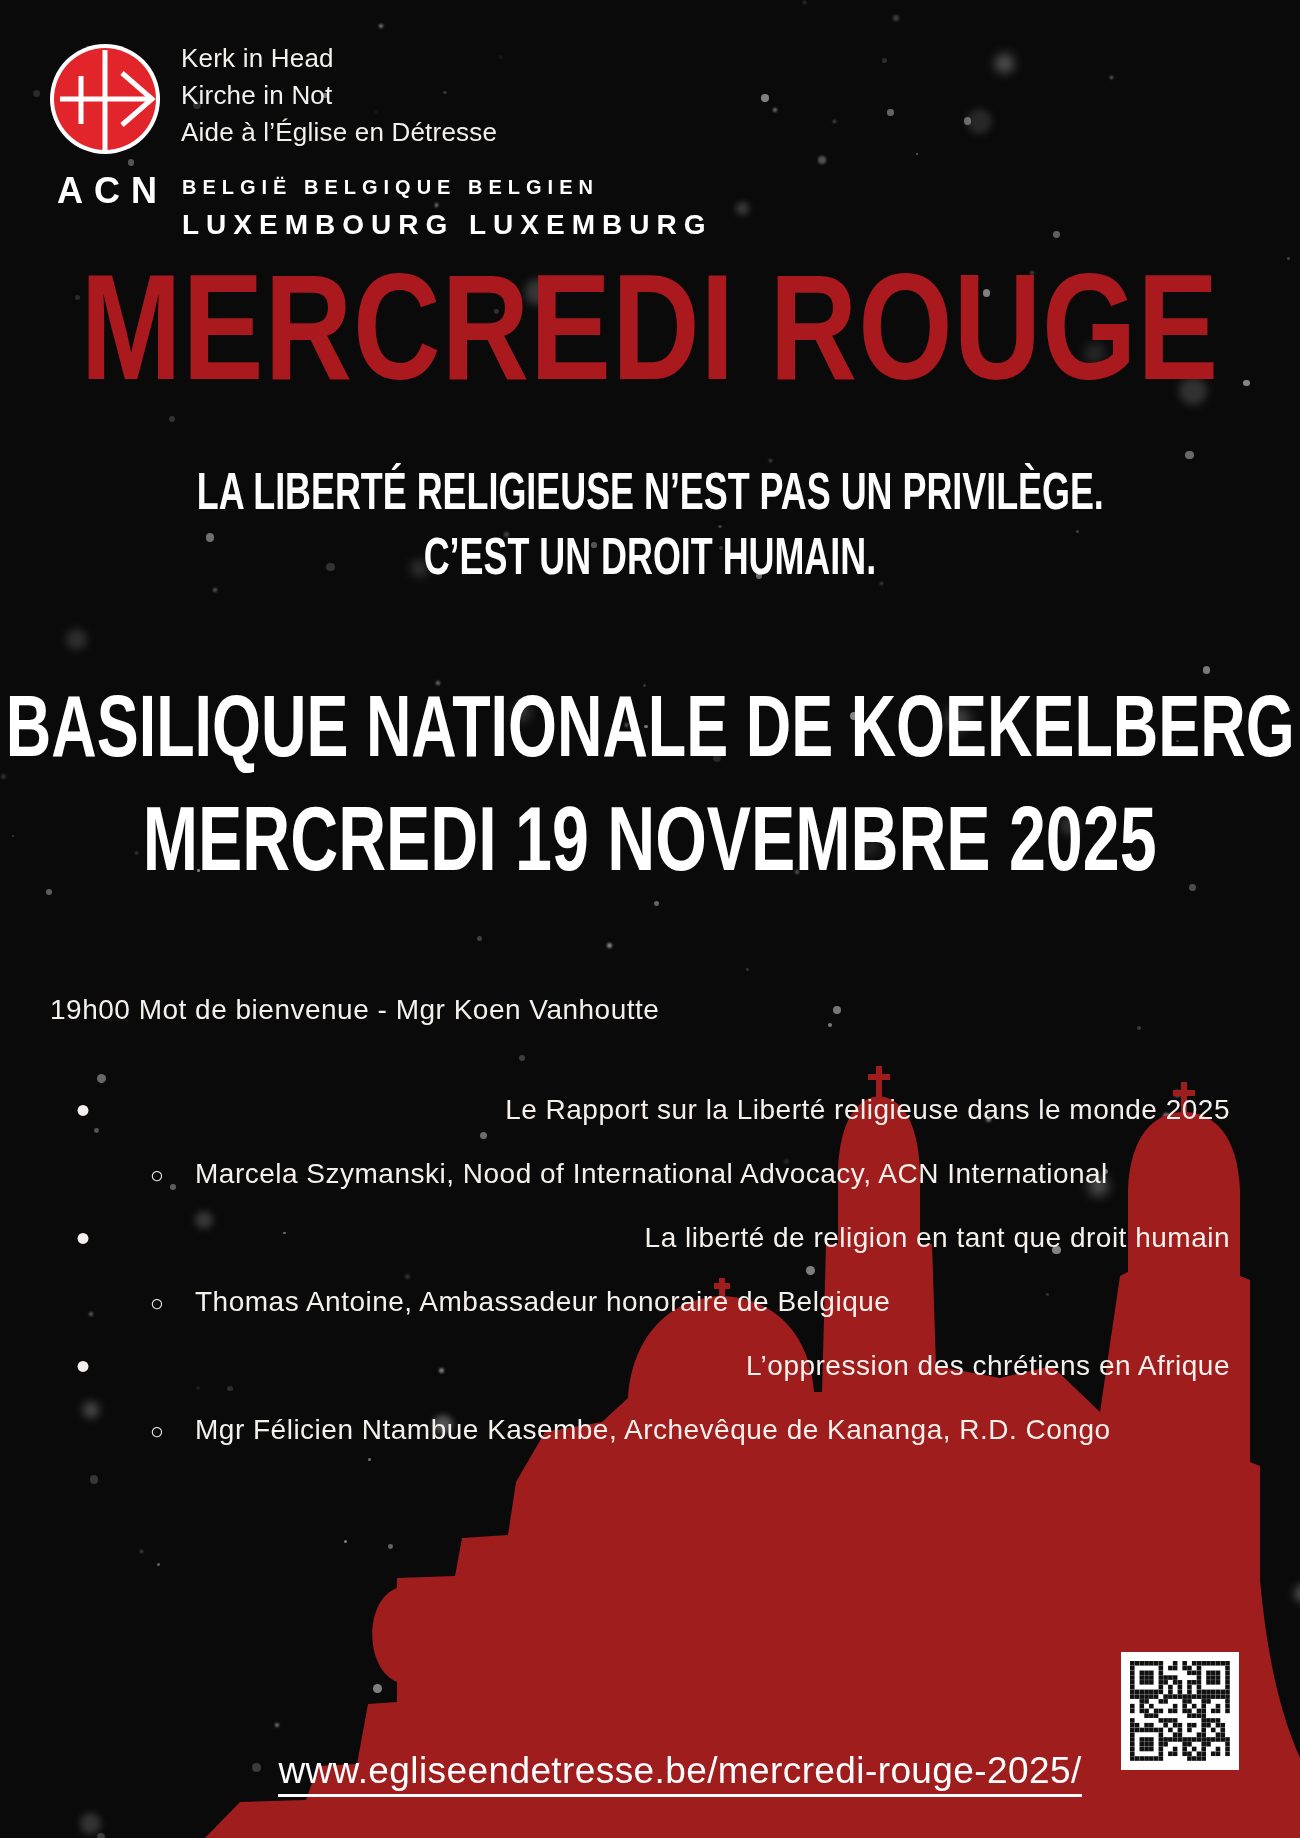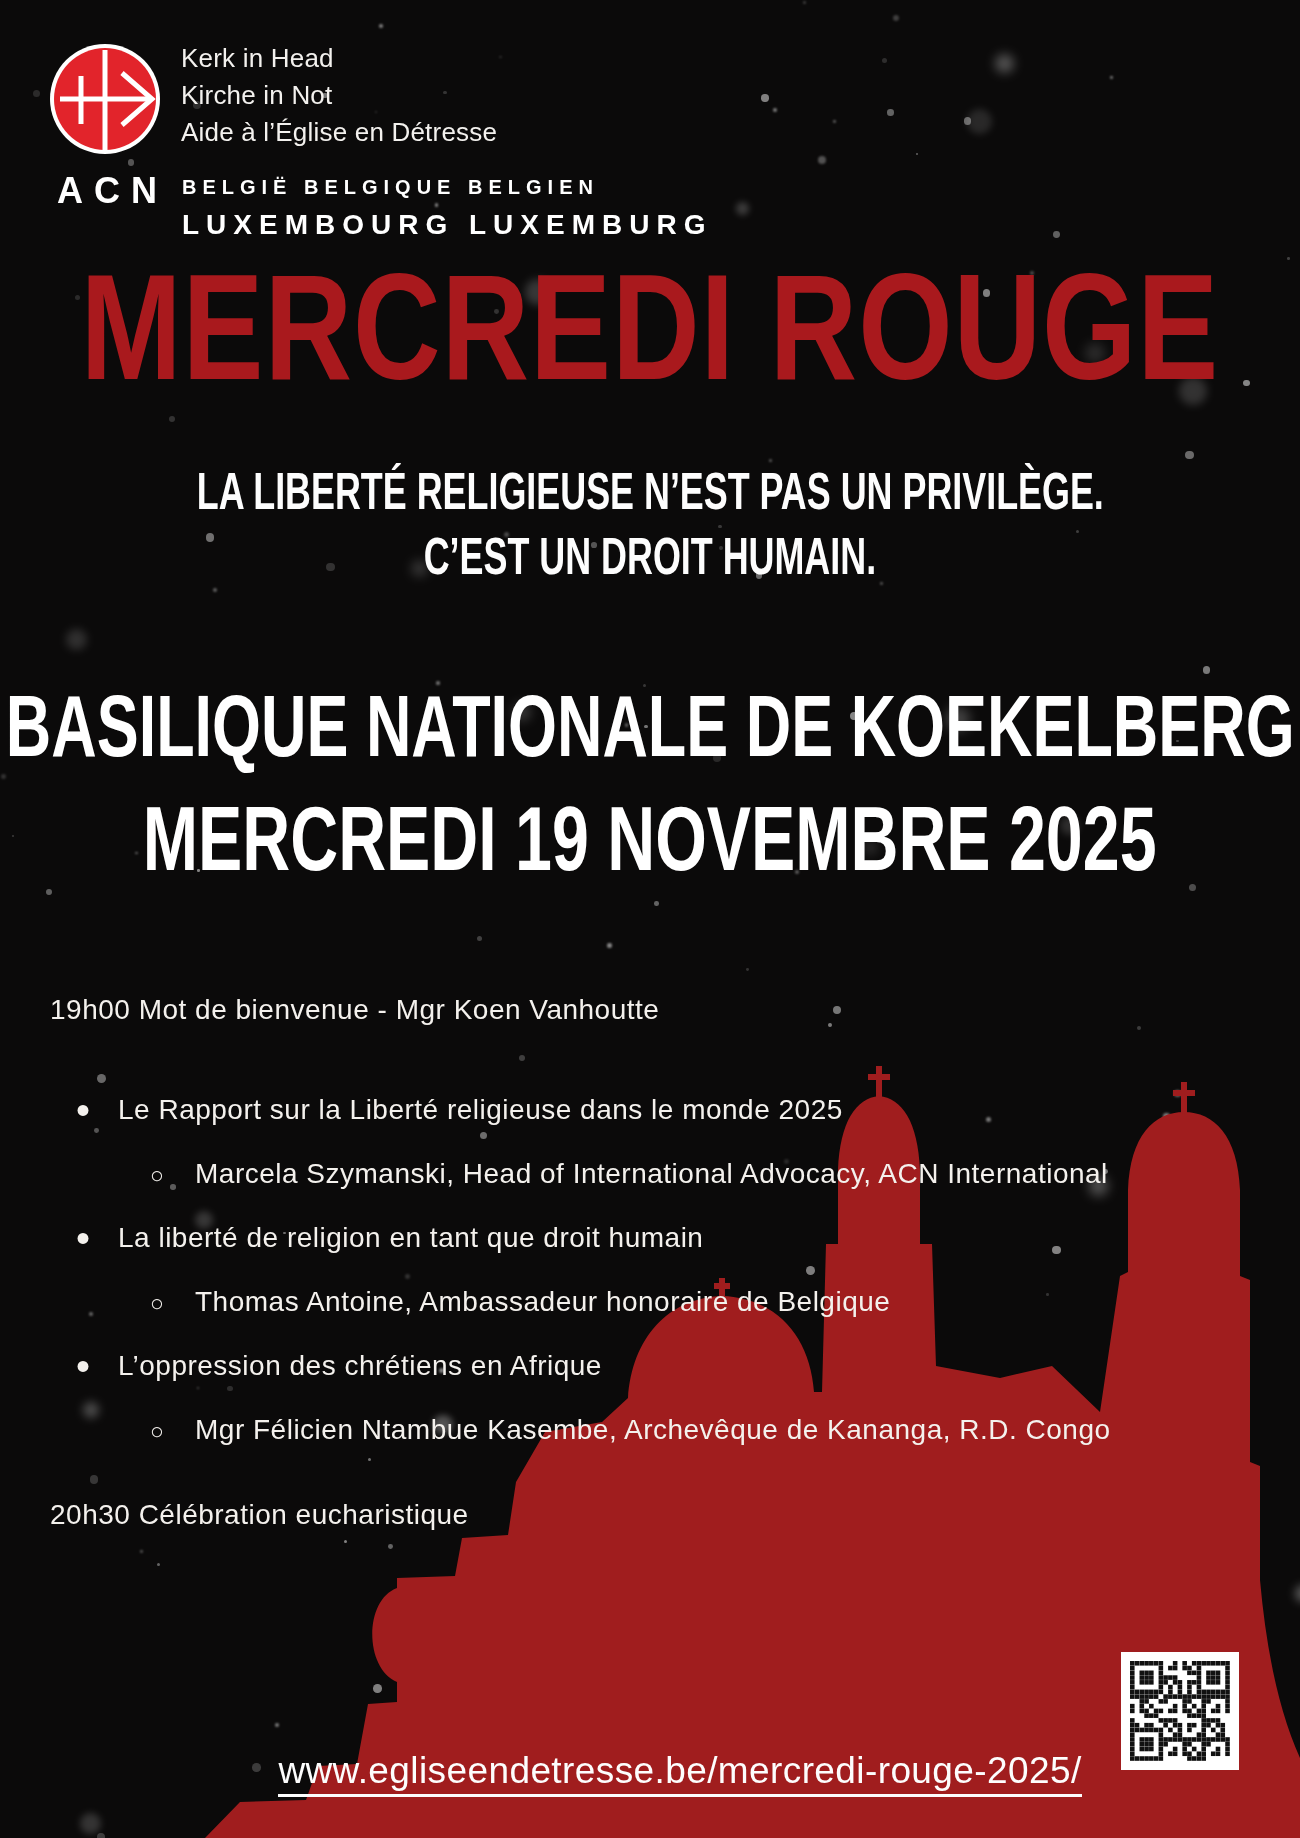--- a/index.html
+++ b/index.html
@@ -54,21 +54,21 @@
   #venue > span{font-size:88px;line-height:96px;color:#fff;transform:scaleX(.715);}
   #date{top:791px;}
   #date > span{font-size:90px;line-height:96px;color:#fff;transform:scaleX(.737);}
   
   #program{
     position:absolute;left:50px;top:978px;width:1180px;
     color:var(--ink);font-size:28px;line-height:64px;letter-spacing:.5px;
   }
   #program .slot{min-height:64px;}
   #program ul{list-style:none;margin-top:36px;}
-  .topic{position:relative;padding-left:68px;}
+  .topic{position:relative;padding-left:68px;text-align:right;}
   .topic::before{
     content:"\2022";position:absolute;left:26px;top:0;font-size:40px;
   }
   .speaker{position:relative;padding-left:145px;}
   .speaker::before{
     content:"\25CB";position:absolute;left:100px;top:1px;font-size:23px;
   }
   .closing{margin-top:21px;}
   
   #silhouette{position:absolute;inset:0;pointer-events:none;}
@@ -289,32 +289,31 @@
   </div>
   <div id="date" class="c-row z-text">
     <span>MERCREDI 19 NOVEMBRE 2025</span>
   </div>
 
   <div id="program" class="z-text" style="position:absolute;">
     <div class="slot">19h00 Mot de bienvenue - Mgr Koen Vanhoutte</div>
     <ul>
       <li>
         <div class="topic">Le Rapport sur la Liberté religieuse dans le monde 2025</div>
-        <div class="speaker">Marcela Szymanski, Head of International Advocacy, ACN International</div>
+        <div class="speaker">Marcela Szymanski, Nood of International Advocacy, ACN International</div>
       </li>
       <li>
         <div class="topic">La liberté de religion en tant que droit humain</div>
         <div class="speaker">Thomas Antoine, Ambassadeur honoraire de Belgique</div>
       </li>
       <li>
         <div class="topic">L’oppression des chrétiens en Afrique</div>
         <div class="speaker">Mgr Félicien Ntambue Kasembe, Archevêque de Kananga, R.D. Congo</div>
       </li>
     </ul>
-    <div class="closing slot">20h30 Célébration eucharistique</div>
   </div>
 
   <div id="event-link">
     <a href="#">www.egliseendetresse.be/mercredi-rouge-2025/</a>
   </div>
 
   <div id="qr">
     <svg viewBox="0 0 100 100">
         <rect x="0.00" y="0.00" width="4.57" height="4.57" fill="#111"></rect>
         <rect x="4.76" y="0.00" width="4.57" height="4.57" fill="#111"></rect>

